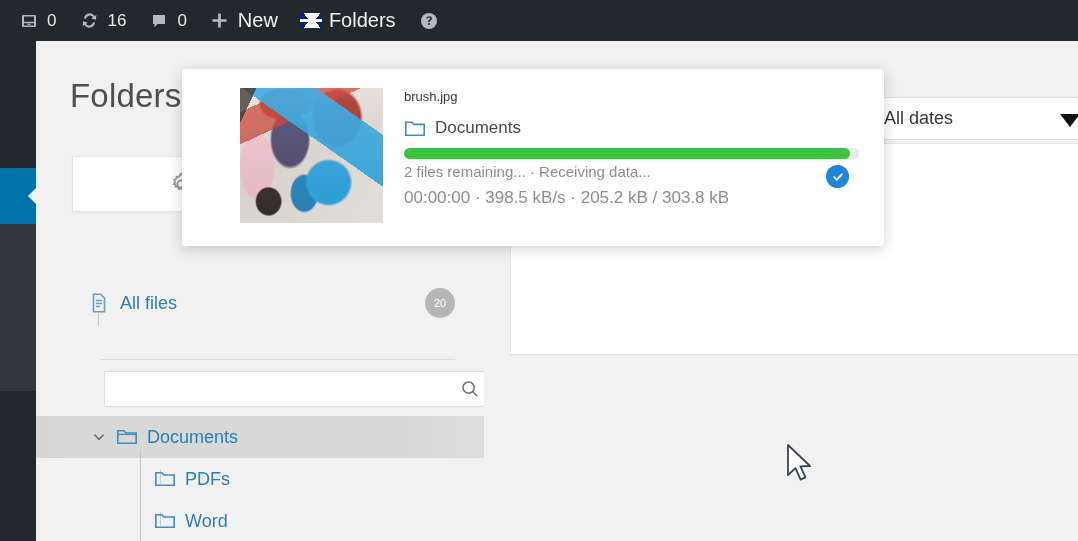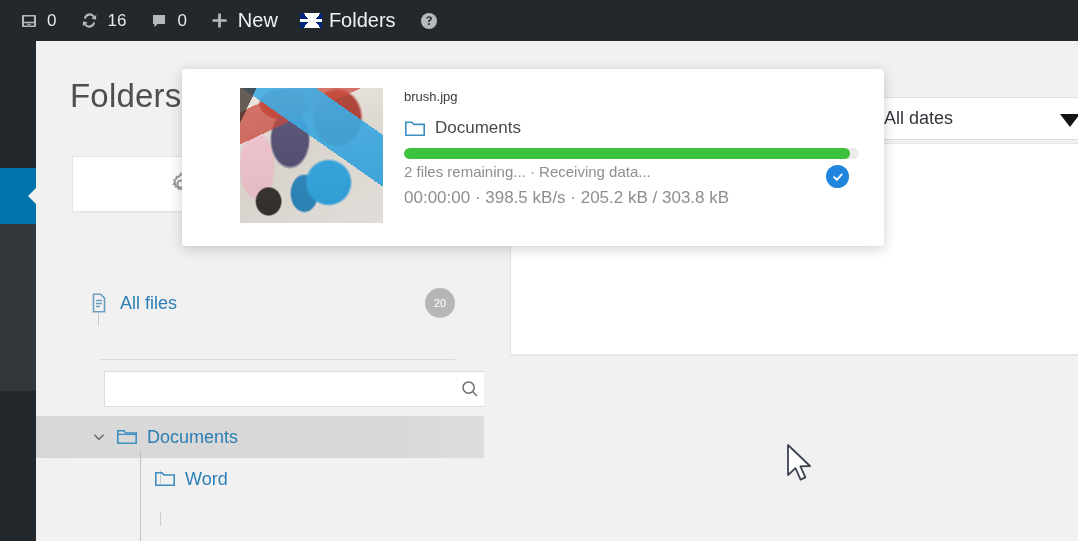--- a/index.html
+++ b/index.html
@@ -574,20 +574,29 @@
             <svg width="22" height="18" viewBox="0 0 22 18" fill="none" stroke="currentColor" stroke-width="1.6">
               <path d="M1.8 15.2V2.8h6.2l1.8 2.2h10.4v10.2z"></path>
               <path d="M1.8 6.4h18.4" stroke-width="1.3"></path>
             </svg>
           </span>
           <span class="tree-label">Documents</span>
         </div>
 
         <div class="tree-vline" style="top:34px;height:130px;"></div>
 
+        <div class="tree-row child">
+          <span class="chev"></span>
+          <span class="folder-ico">
+            <svg width="22" height="18" viewBox="0 0 22 18" fill="none" stroke="currentColor" stroke-width="1.6">
+              <path d="M1.8 15.2V2.8h6.2l1.8 2.2h10.4v10.2z"></path>
+            </svg>
+          </span>
+          <span class="tree-label">PDFs</span>
+        </div>
         <div class="tree-dash" style="top:54px;"></div>
 
         <div class="tree-row child">
           <span class="chev"></span>
           <span class="folder-ico">
             <svg width="22" height="18" viewBox="0 0 22 18" fill="none" stroke="currentColor" stroke-width="1.6">
               <path d="M1.8 15.2V2.8h6.2l1.8 2.2h10.4v10.2z"></path>
             </svg>
           </span>
           <span class="tree-label">Word</span>

